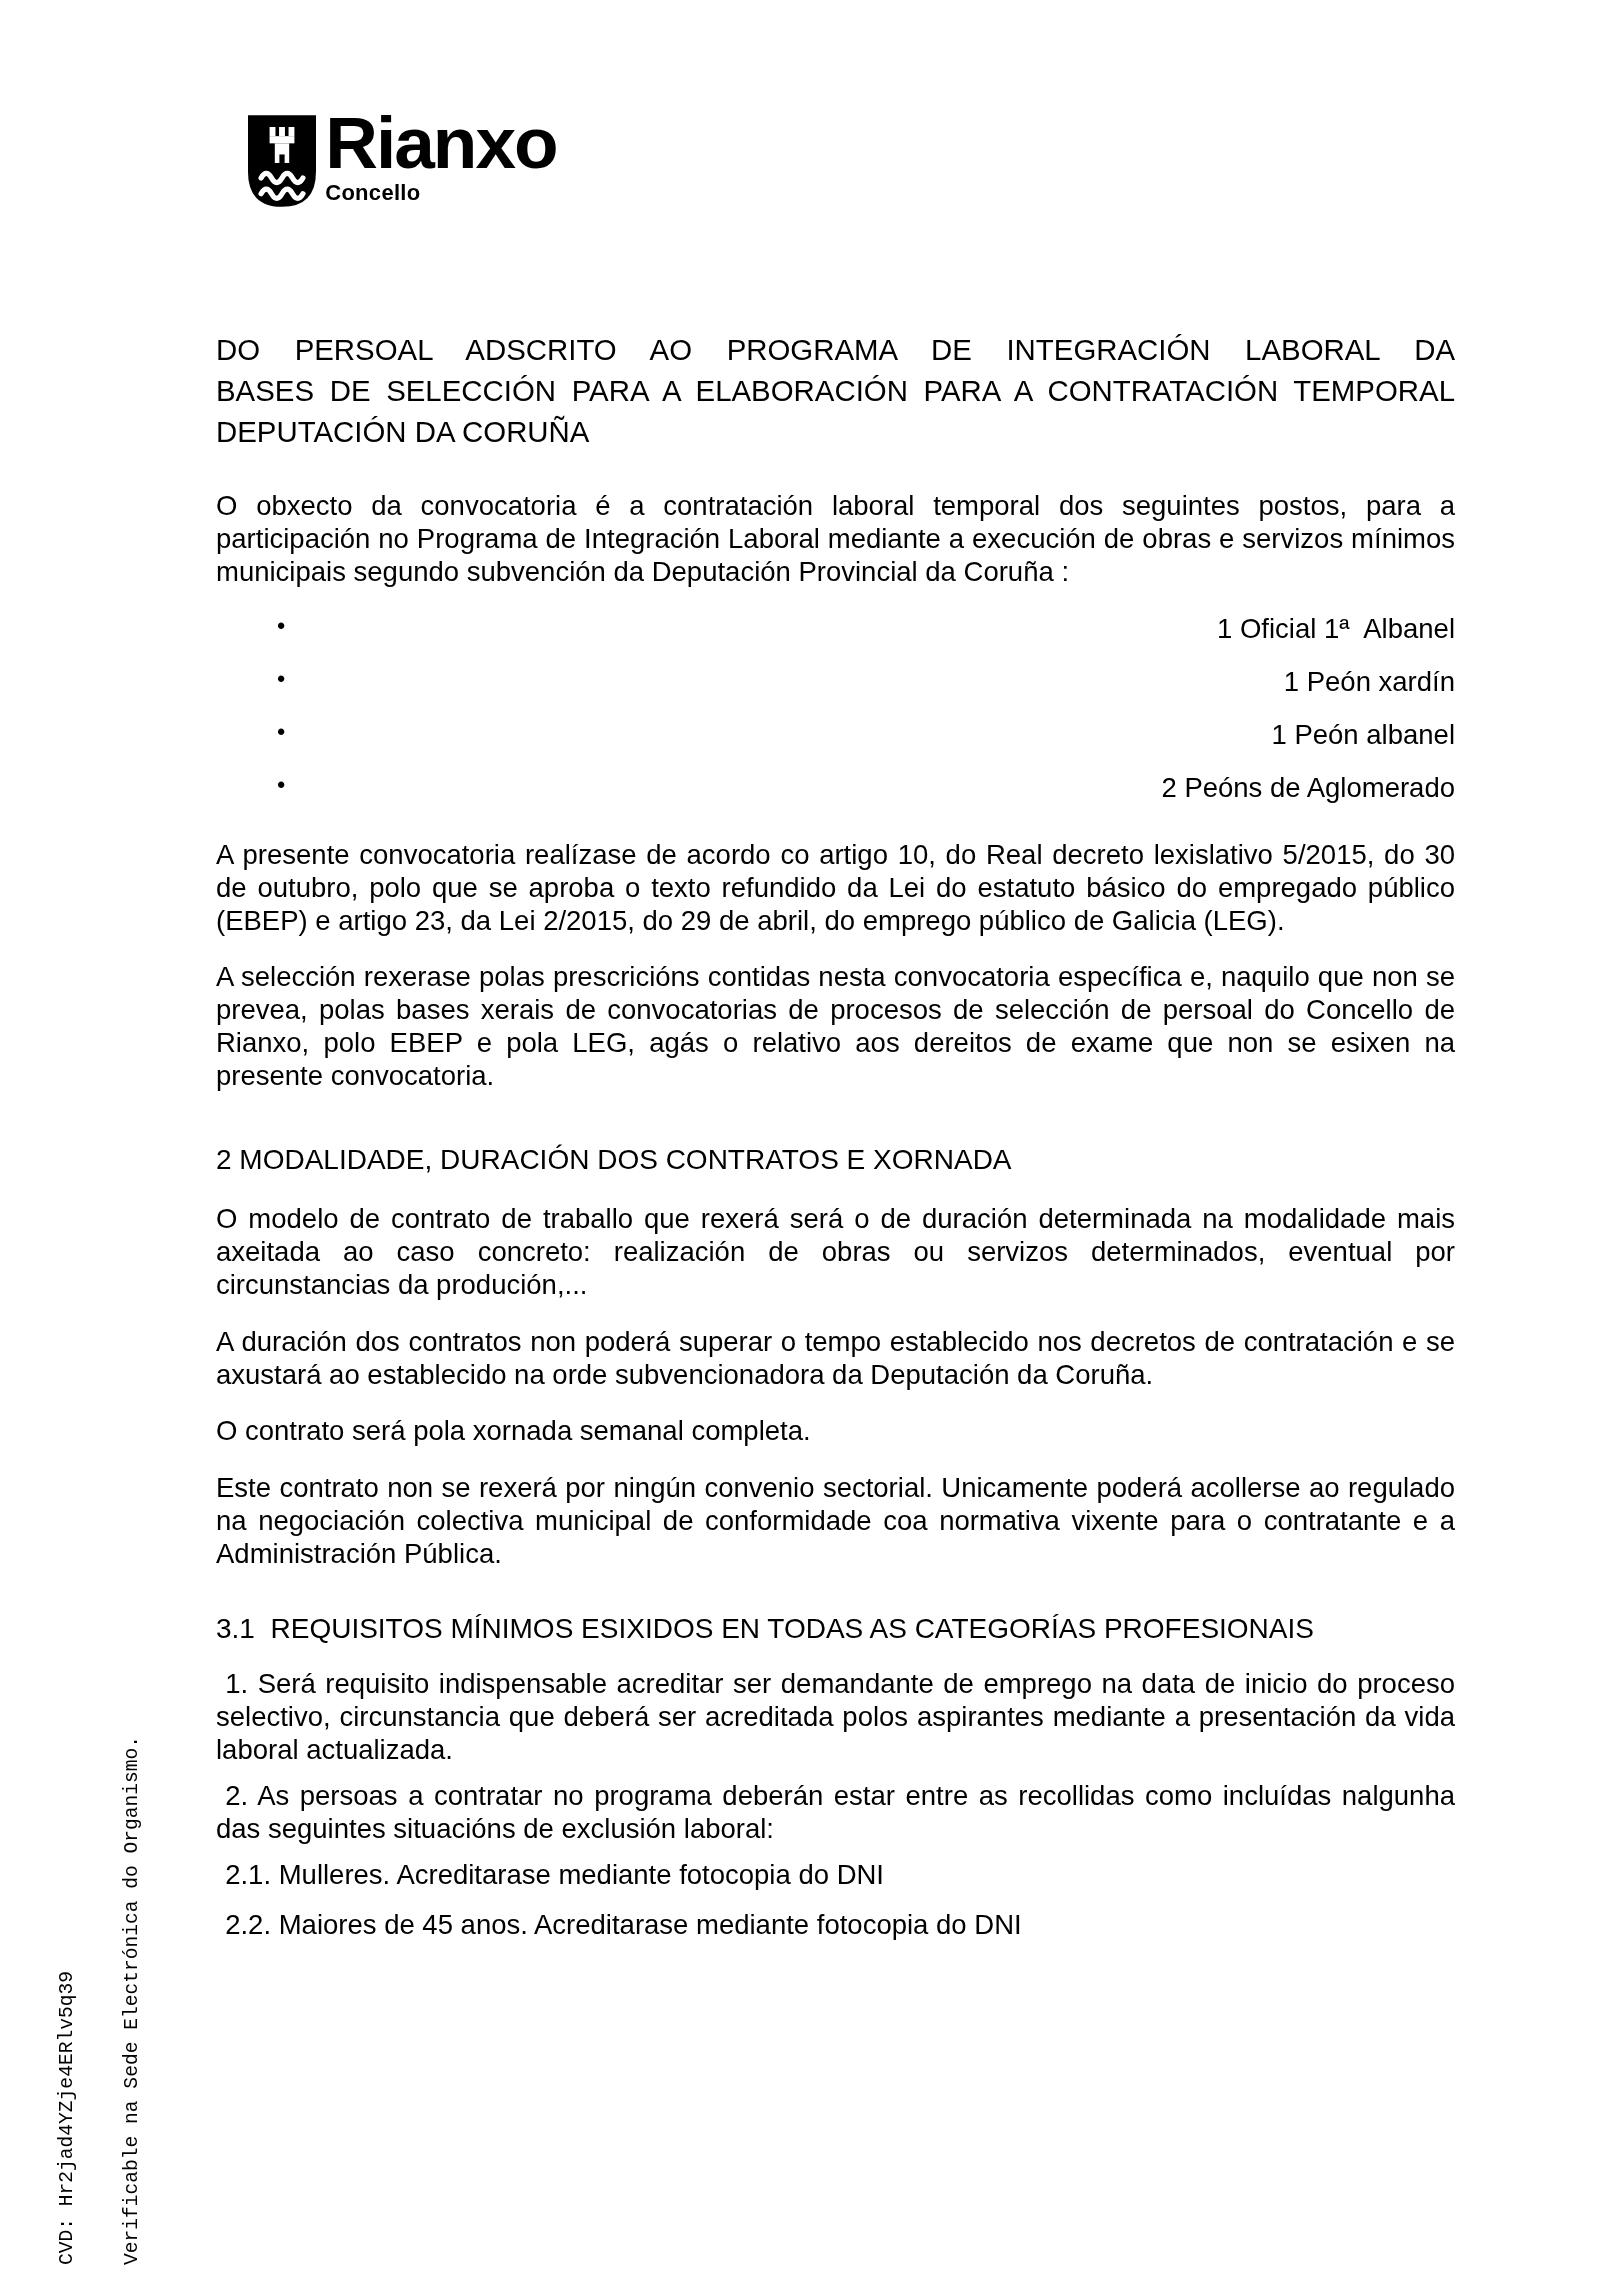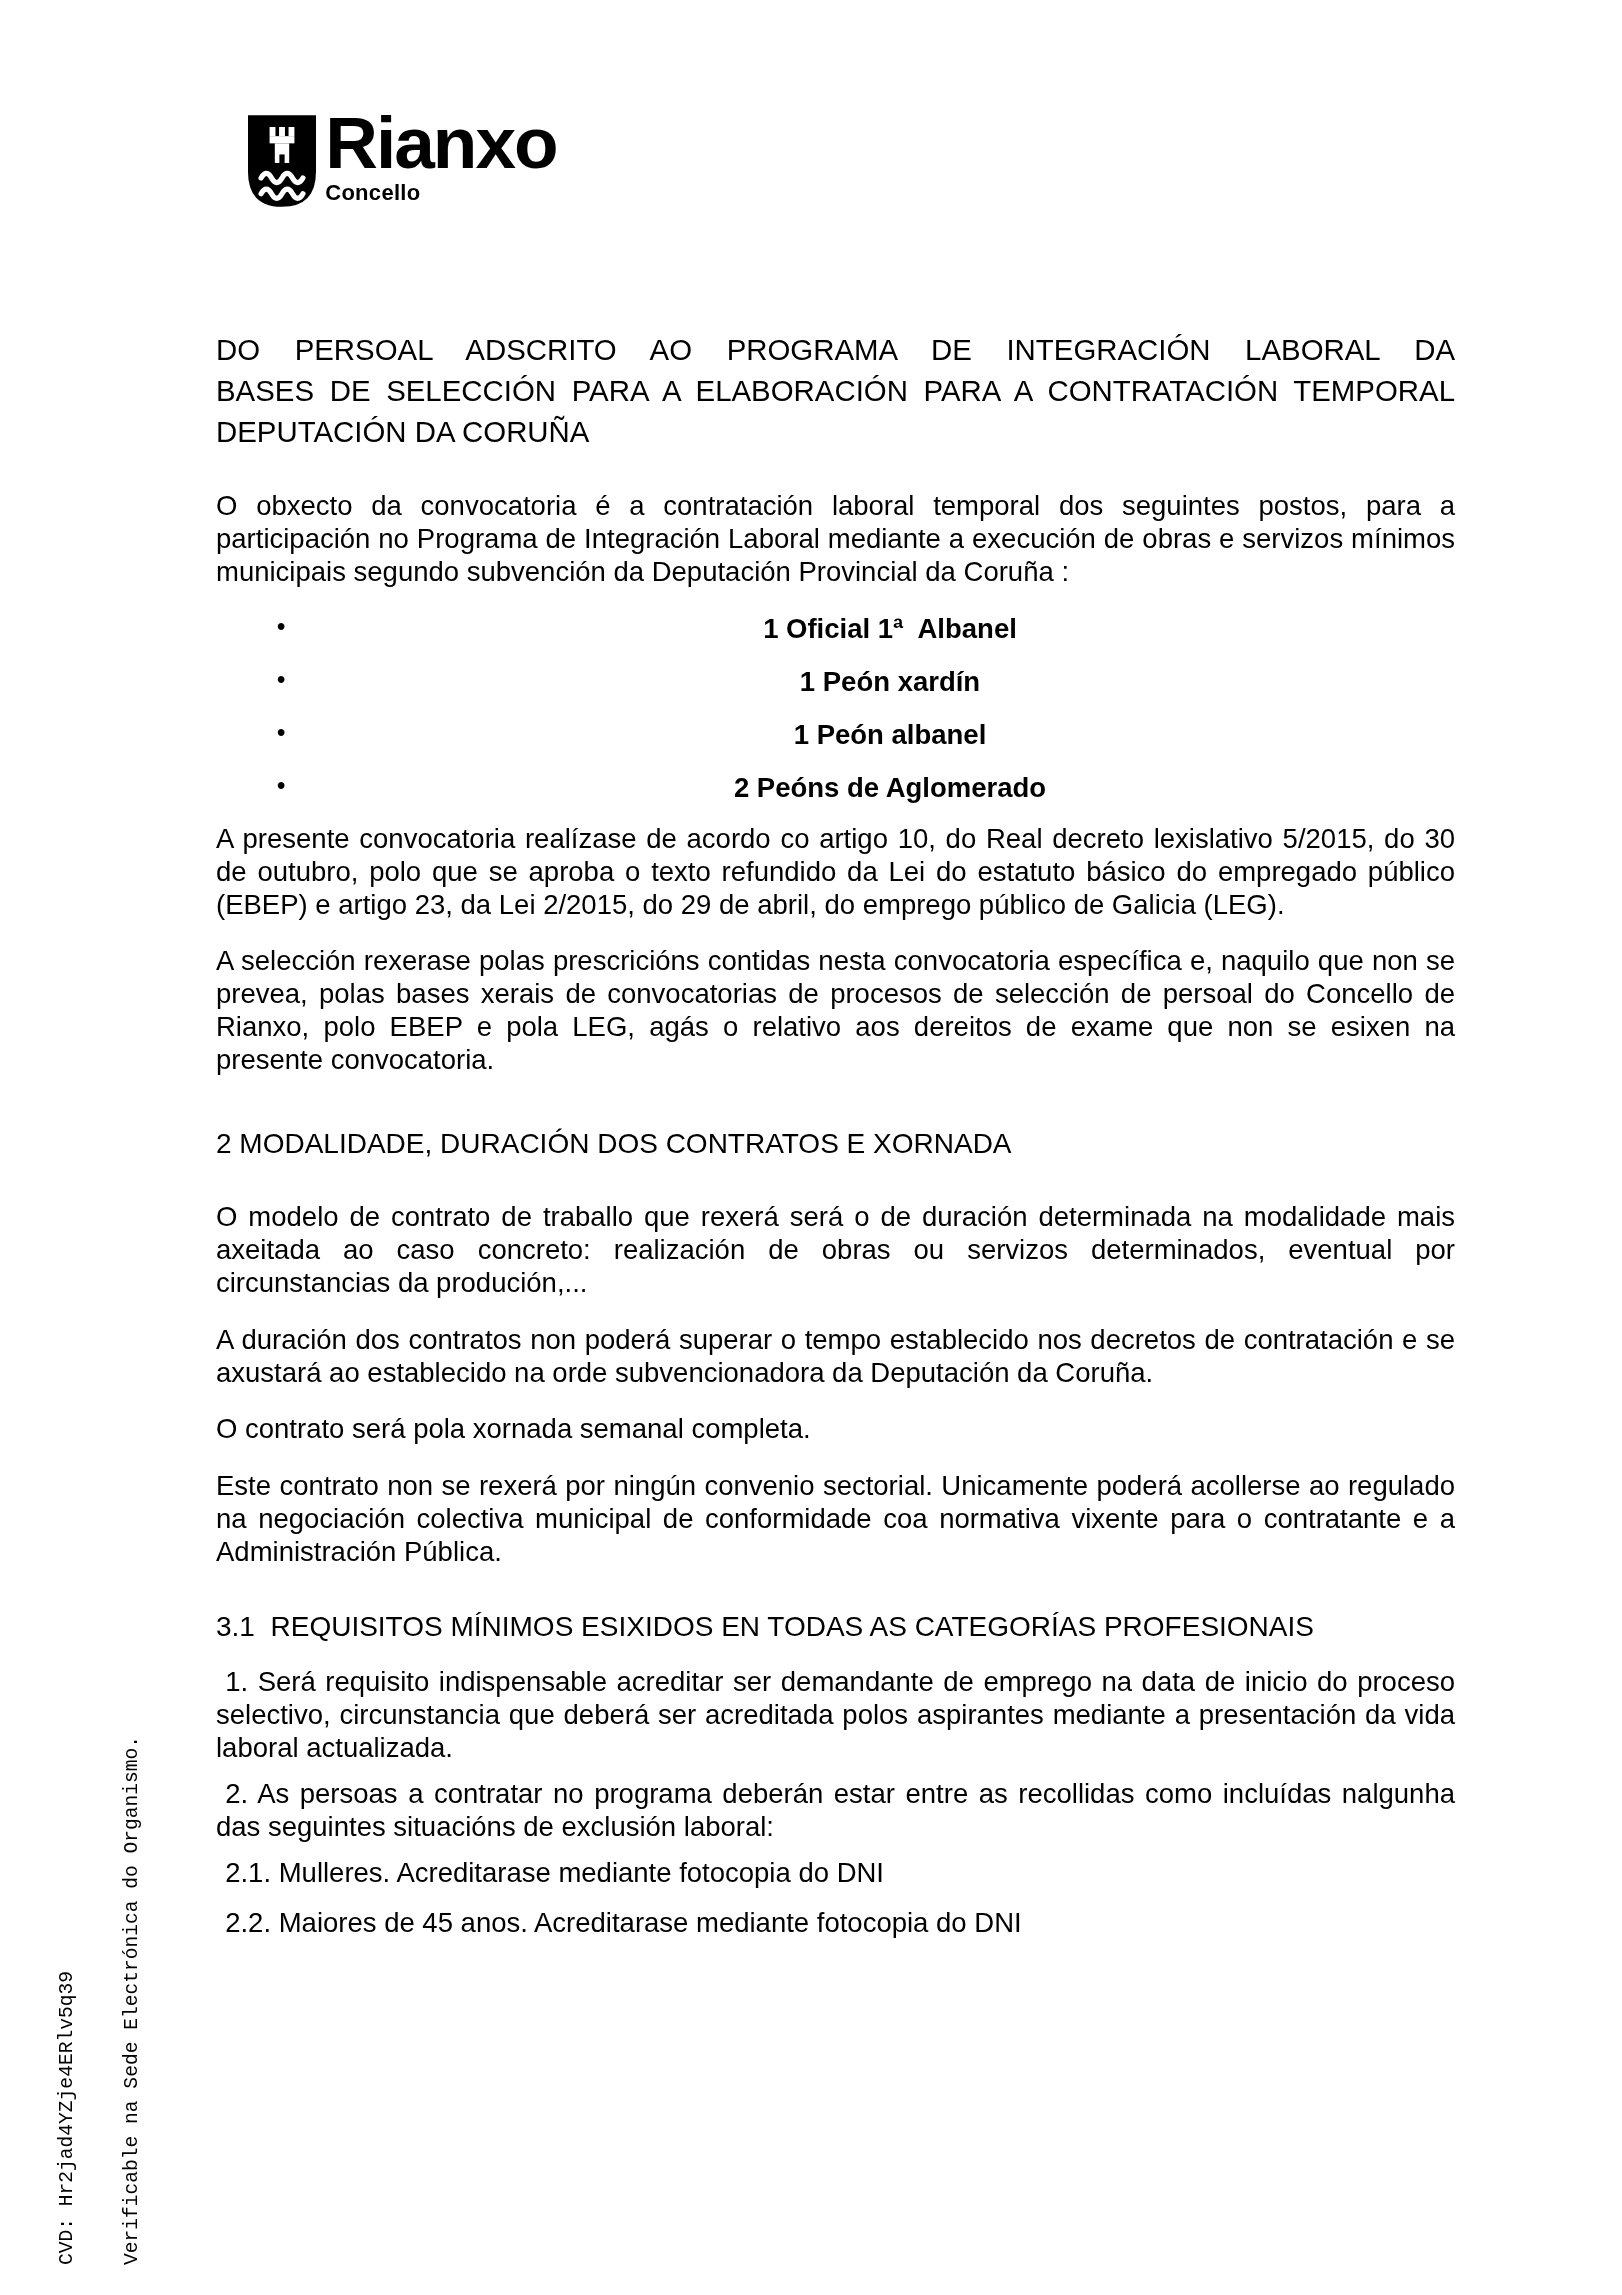--- a/index.html
+++ b/index.html
@@ -38,30 +38,30 @@
   }
   h1.doc-title { font-size: 29.4px; line-height: 41px; font-weight: normal; margin: 0 0 37px 0; }
   .title-line { text-align: justify; text-align-last: justify; }
   .title-line.last { text-align-last: left; }
 
   p { margin: 0 0 23.6px 0; }
   p.mb20 { margin-bottom: 13px; }
   p.mb26 { margin-bottom: 17px; }
   p.indent { text-indent: 9.2px; }
 
-  ul.positions { list-style: none; margin: 0 0 18px 0; padding: 0; text-align: center; font-weight: bold; }
+  ul.positions { list-style: none; margin: 0 0 34px 0; padding: 0; text-align: right; }
   ul.positions li { position: relative; padding-left: 109px; margin-bottom: 20px; white-space: pre-wrap; }
   ul.positions li:last-child { margin-bottom: 0; }
   ul.positions li::before {
     content: "\2022";
     position: absolute; left: 61px; top: -1.3px; font-size: 23.6px;
   }
 
   h2.doc-heading { font-size: 28px; line-height: 33px; font-weight: normal; white-space: pre-wrap; text-align: left; }
-  h2.sec2 { margin: 51px 0 40px 0; }
+  h2.sec2 { margin: 51px 0 26px 0; }
   h2.sec31 { margin: 42px 0 22px 0; }
 </style>
 </head>
 <body>
 
 <div class="page">
 
   <header class="logo">
     <svg class="shield" viewBox="0 0 104 140" xmlns="http://www.w3.org/2000/svg" aria-hidden="true">
       <path d="M0 0 H104 V86 Q104 140 52 140 Q0 140 0 86 Z" fill="#000000"></path>

